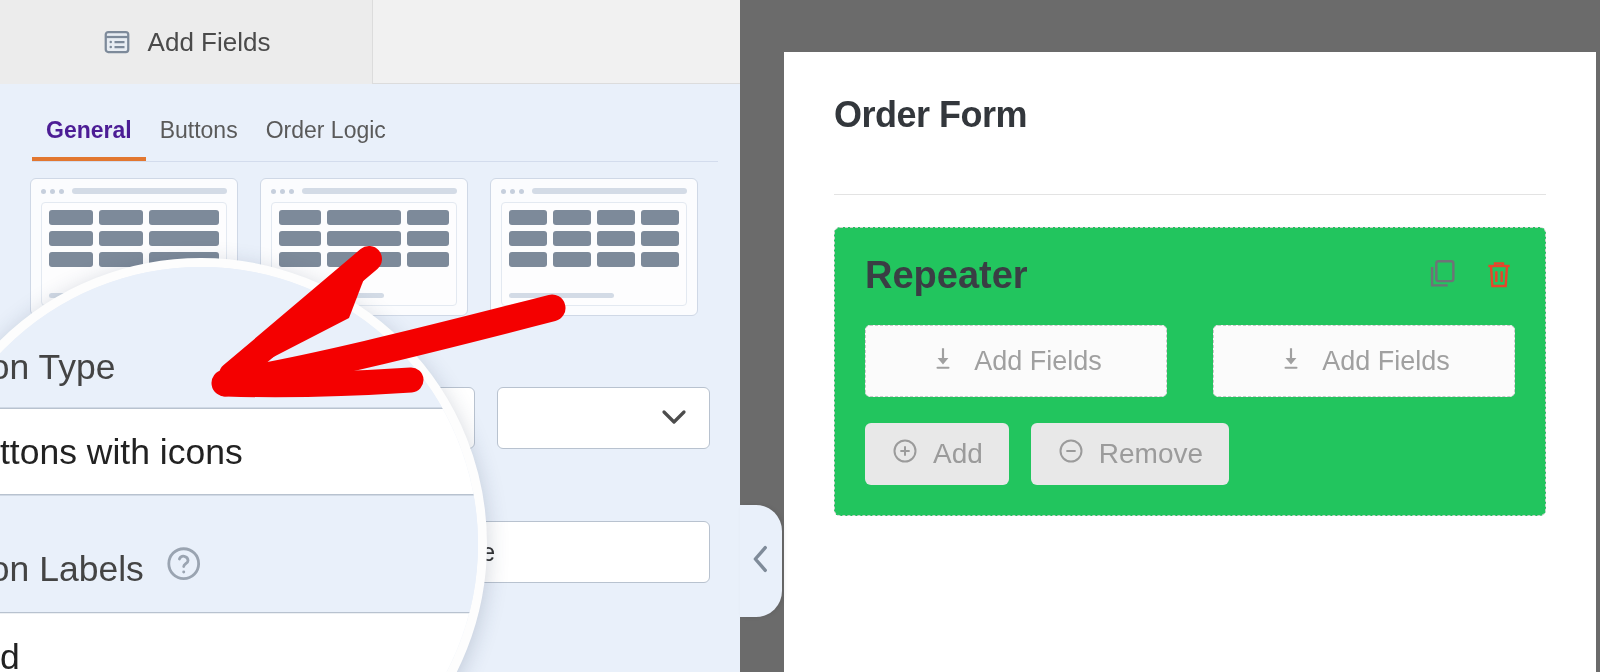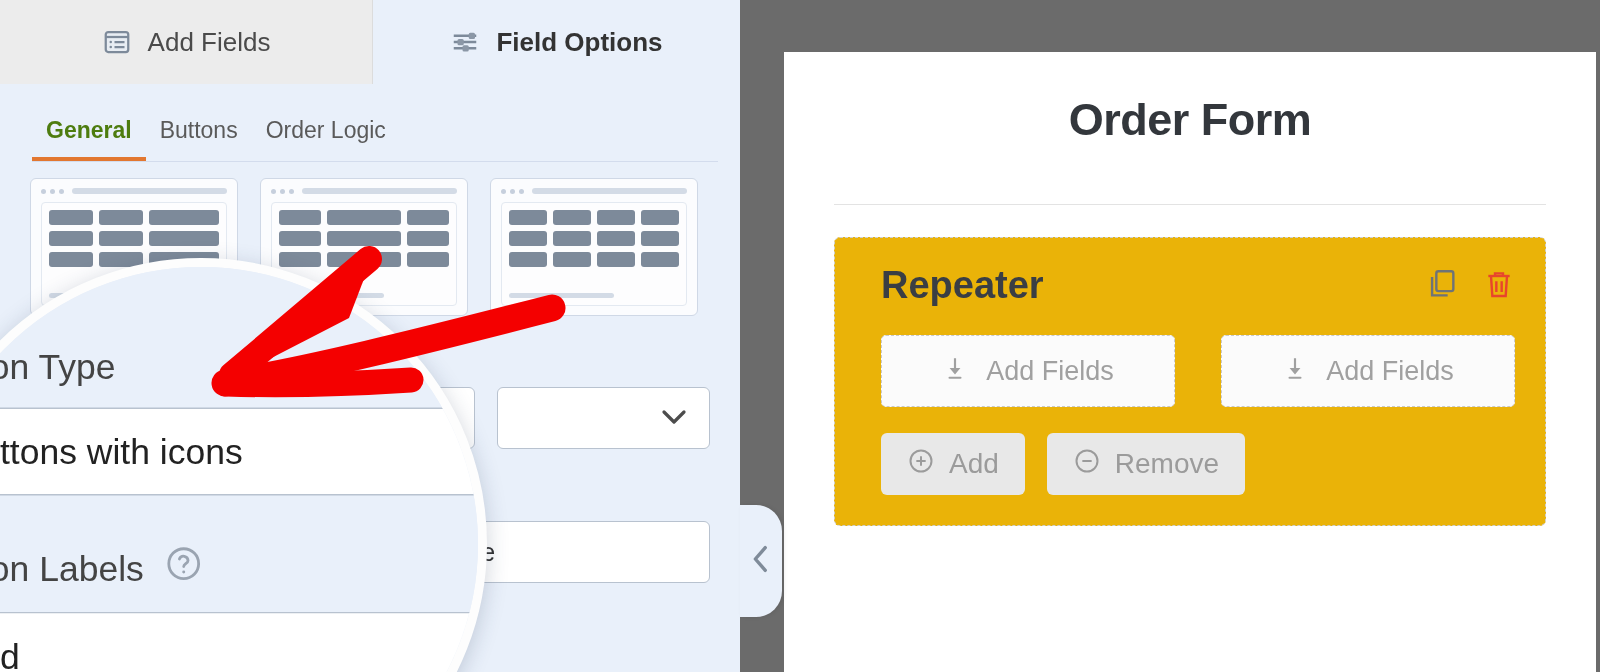--- a/index.html
+++ b/index.html
@@ -44,21 +44,21 @@
     display: flex; align-items: flex-end; gap: 0;
     height: 78px; padding: 0 32px;
     background: #e9f0fa;
     position: relative;
   }
   .subtab {
     font-size: 23px; color: #5a5a5a;
     padding: 0 14px 18px 14px;
     cursor: pointer; position: relative;
   }
-  .subtab.active { color: #4d7c0f; font-weight: bold; }
+  .subtab.active { color: #4c1d95; font-weight: bold; }
   .subtab.active::after {
     content: ""; position: absolute; left: 0; right: 0; bottom: 0;
     height: 5px; background: #e27730;
   }
   .subtab-rule {
     position: absolute; left: 32px; right: 22px; bottom: 0;
     height: 1px; background: #d3dced;
   }
 
   
@@ -127,28 +127,28 @@
   .preview-backdrop {
     position: absolute; left: 740px; top: 0; width: 860px; height: 672px;
     background: #6b6b6b;
   }
   .form-card {
     position: absolute; left: 44px; top: 52px;
     width: 812px; height: 640px;
     background: #fff;
     padding: 42px 50px 0 50px;
   }
-  .form-title { font-size: 45px; font-weight: bold; color: #33373c; letter-spacing: -.5px; text-align: center; }
+  .form-title { font-size: 36px; font-weight: bold; color: #33373c; letter-spacing: -.5px; }
   .form-divider { height: 1px; background: #e3e3e3; margin-top: 58px; }
 
   .repeater {
     margin-top: 32px;
     border: 1px dashed #cfcfcf; border-radius: 6px;
-    background: #eab308;
-    padding: 26px 30px 30px 46px;
+    background: #22c55e;
+    padding: 26px 30px 30px 30px;
     position: relative;
   }
   .rep-head { display: flex; align-items: center; justify-content: space-between; }
   .rep-title { font-size: 38px; font-weight: bold; color: #3a3e44; }
   .rep-actions { display: flex; align-items: center; gap: 24px; }
   .rep-drops { display: flex; gap: 46px; margin-top: 28px; }
   .drop-zone {
     flex: 1; height: 72px;
     border: 1px dashed #c9c9c9; border-radius: 5px;
     display: flex; align-items: center; justify-content: center; gap: 18px;
@@ -282,31 +282,20 @@
           <svg width="30" height="30" viewBox="0 0 24 24" fill="none" stroke="#7d8a9a" stroke-width="1.8">
             <rect x="3" y="4" width="18" height="16" rx="2" fill="#e8edf3"></rect>
             <path d="M3 8h18" stroke="#7d8a9a"></path>
             <circle cx="7" cy="12" r="1" fill="#7d8a9a" stroke="none"></circle>
             <circle cx="7" cy="16" r="1" fill="#7d8a9a" stroke="none"></circle>
             <path d="M10 12h8M10 16h8"></path>
           </svg>
         </span>
         <span>Add Fields</span>
       </div>
-      <div class="tab active">
-        <span class="tab-ico">
-          <svg width="30" height="30" viewBox="0 0 24 24" fill="none" stroke="#7d8a9a" stroke-width="1.9">
-            <path d="M3 7h14M19 7h2M3 12h5M10 12h11M3 17h9M14 17h7"></path>
-            <rect x="15" y="4.5" width="5" height="5" rx="1.2" fill="#8b97a6" stroke="none"></rect>
-            <rect x="6" y="9.5" width="5" height="5" rx="1.2" fill="#8b97a6" stroke="none"></rect>
-            <rect x="10" y="14.5" width="5" height="5" rx="1.2" fill="#8b97a6" stroke="none"></rect>
-          </svg>
-        </span>
-        <span>Field Options</span>
-      </div>
     </div>
 
     <div class="subtabs">
       <div class="subtab active">
         <span>General</span>
       </div>
       <div class="subtab">
         <span>Buttons</span>
       </div>
       <div class="subtab">

